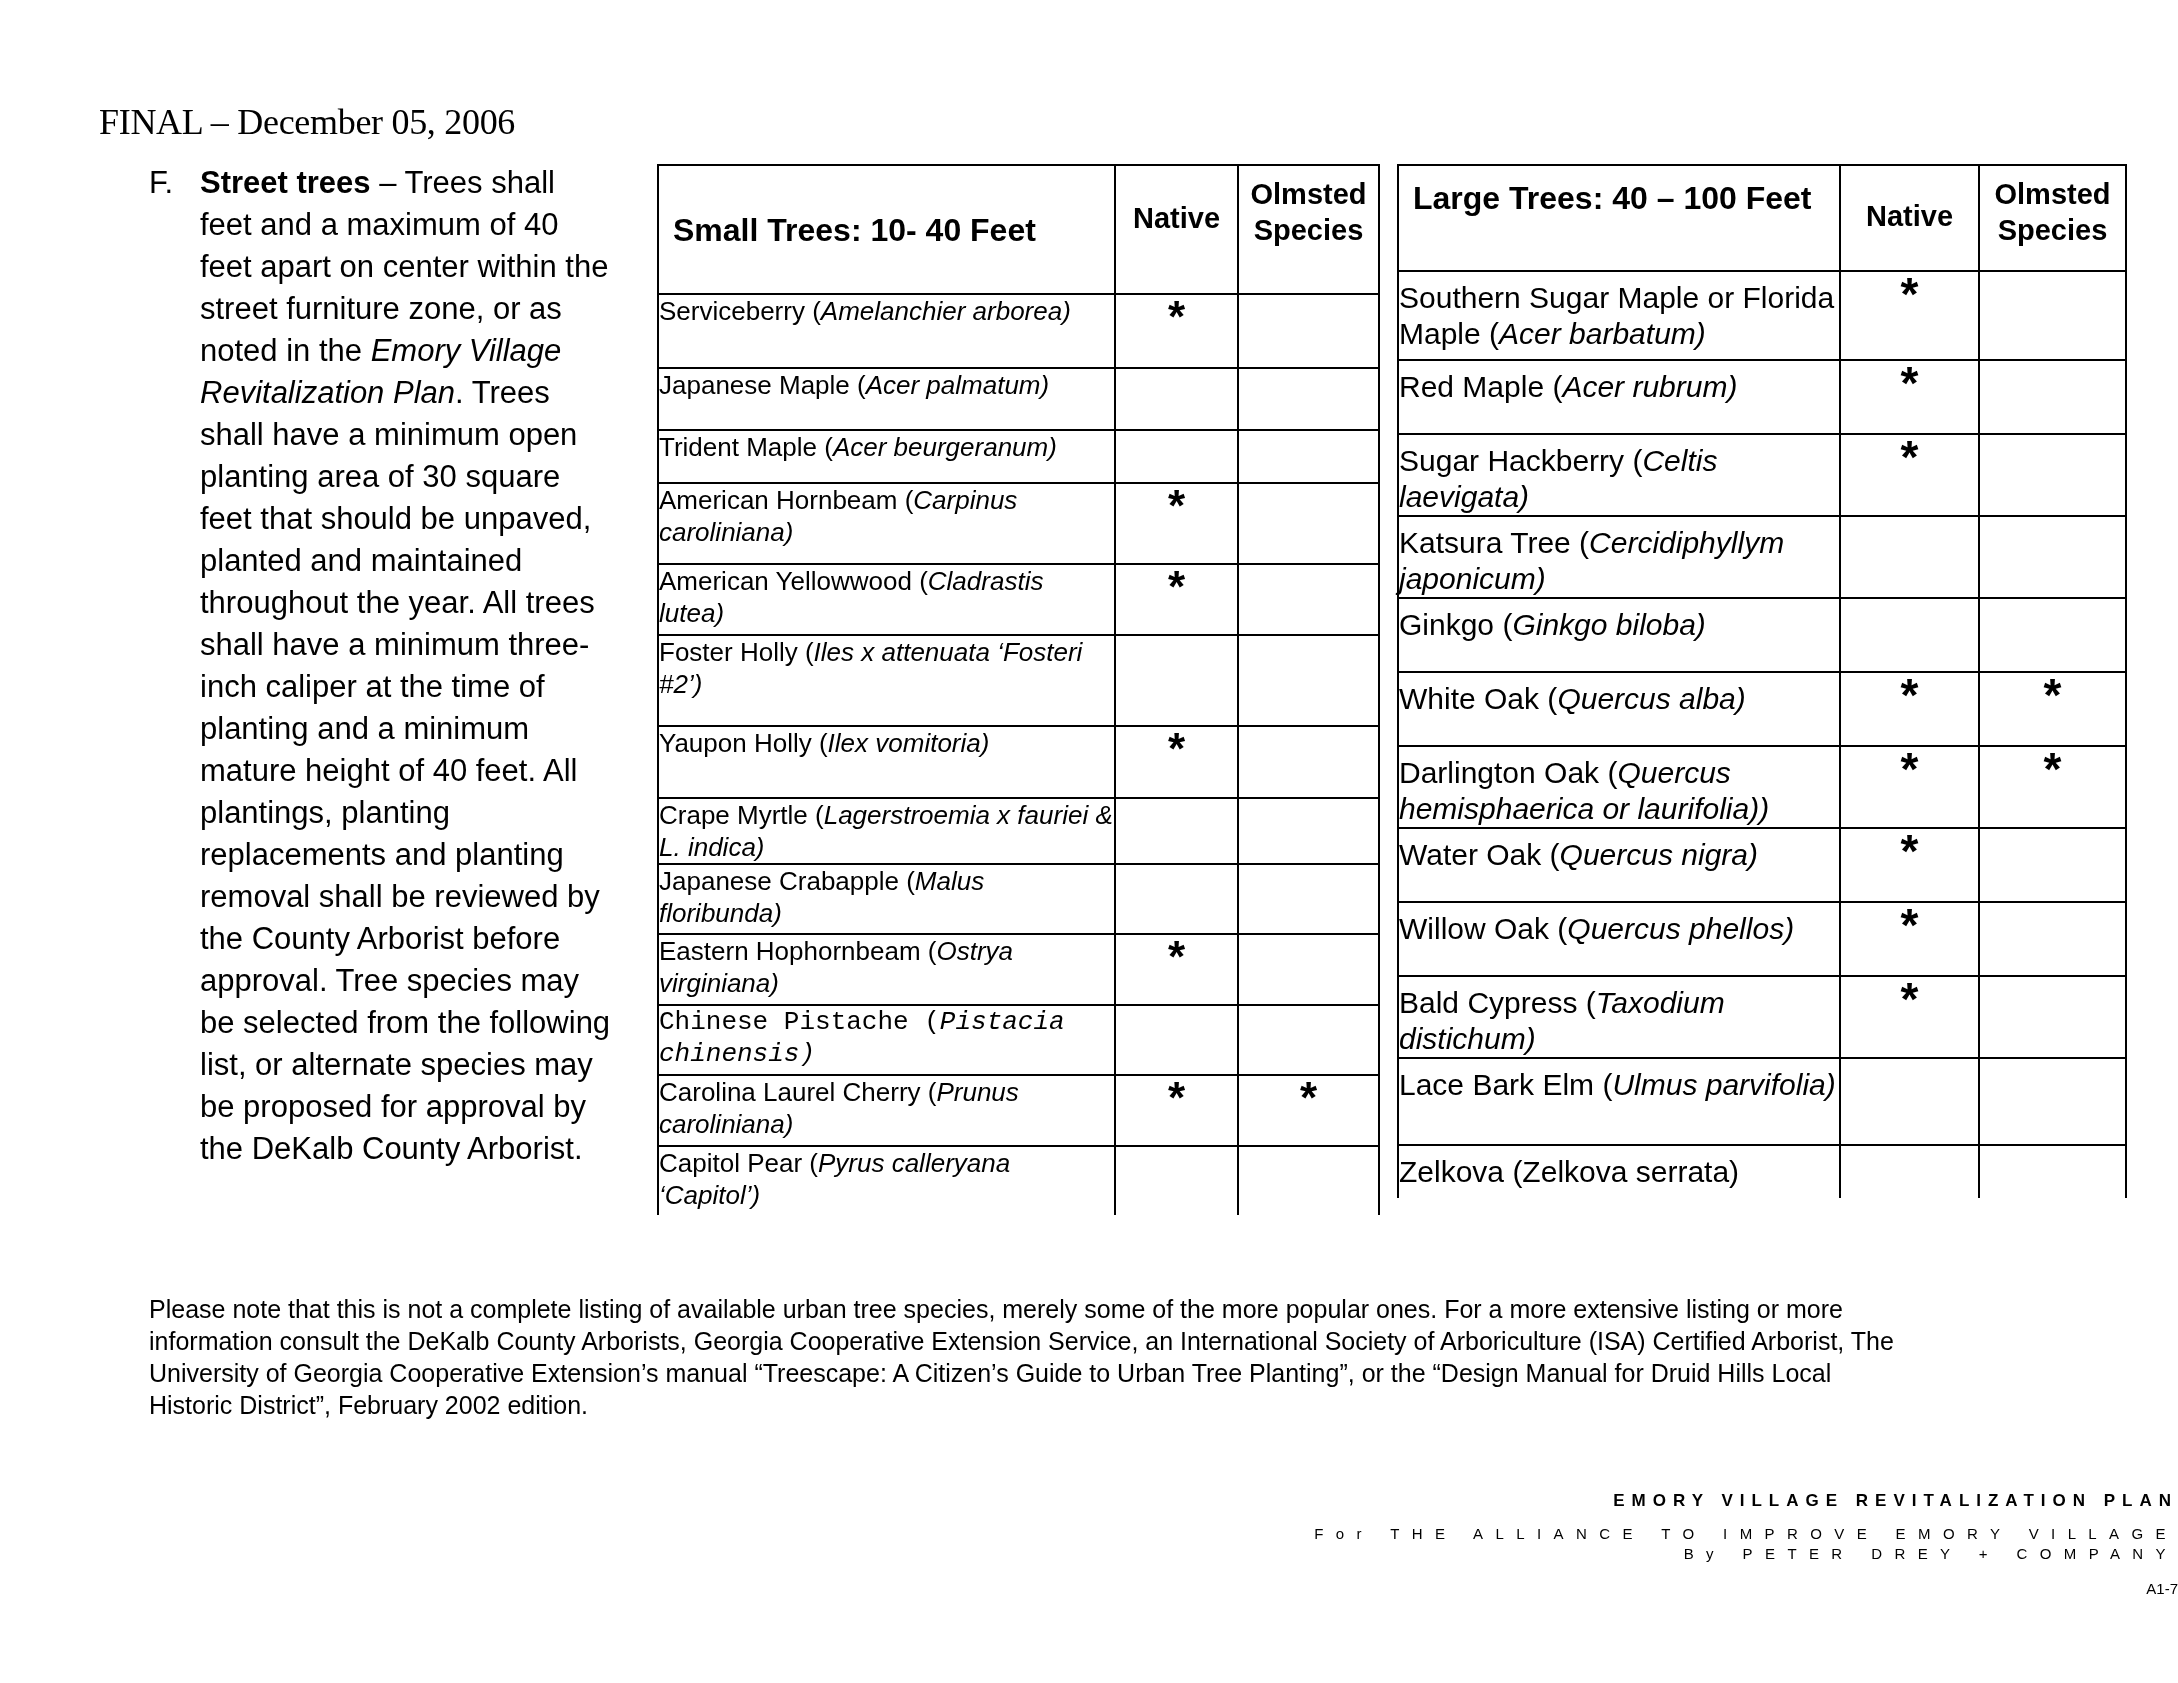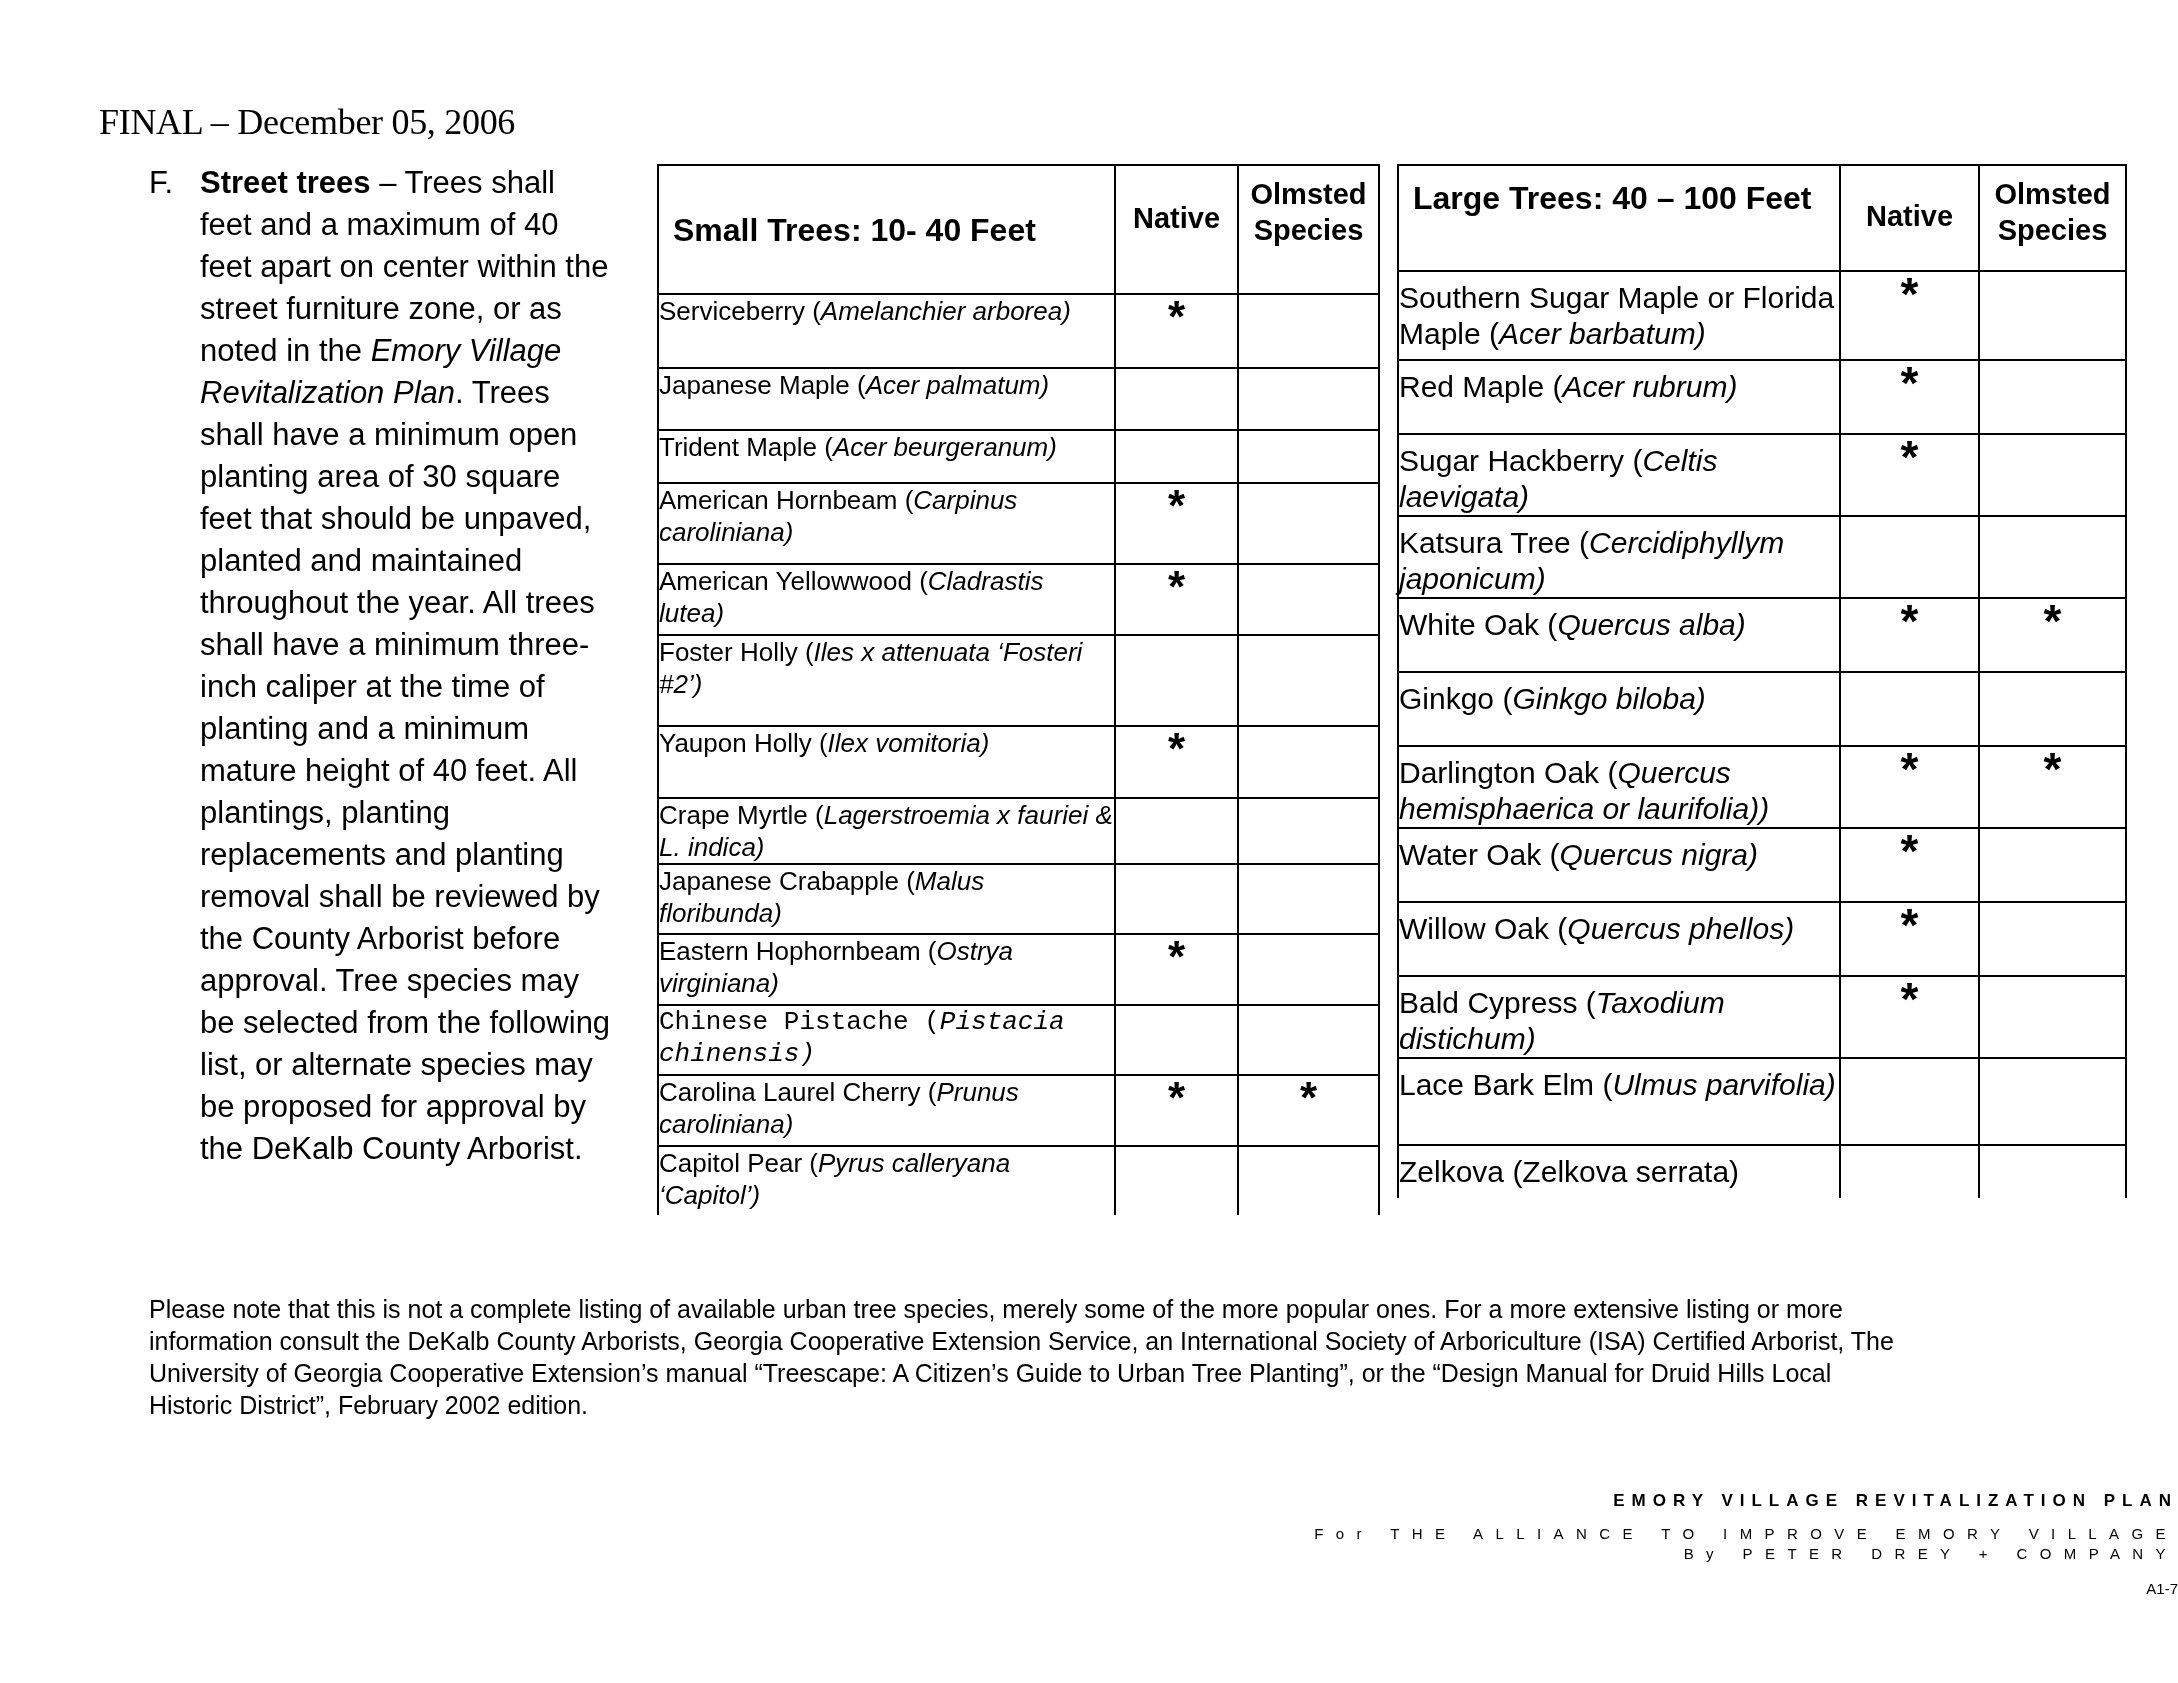--- a/index.html
+++ b/index.html
@@ -183,28 +183,28 @@
         <td class="name"><span>Sugar Hackberry (</span><span class="sci">Celtis laevigata)</span></td>
         <td class="mark"><span>*</span></td>
         <td class="mark"></td>
       </tr>
       <tr style="height: 80px;">
         <td class="name"><span>Katsura Tree (</span><span class="sci">Cercidiphyllym japonicum)</span></td>
         <td class="mark"></td>
         <td class="mark"></td>
       </tr>
       <tr style="height: 74px;">
+        <td class="name"><span>Ginkgo (</span><span class="sci">Ginkgo biloba)</span></td>
+        <td class="mark"></td>
+        <td class="mark"></td>
+      </tr>
+      <tr style="height: 74px;">
         <td class="name"><span>White Oak (</span><span class="sci">Quercus alba)</span></td>
         <td class="mark"><span>*</span></td>
         <td class="mark"><span>*</span></td>
-      </tr>
-      <tr style="height: 74px;">
-        <td class="name"><span>Ginkgo (</span><span class="sci">Ginkgo biloba)</span></td>
-        <td class="mark"></td>
-        <td class="mark"></td>
       </tr>
       <tr style="height: 80px;">
         <td class="name"><span>Darlington Oak (</span><span class="sci">Quercus hemisphaerica or laurifolia))</span></td>
         <td class="mark"><span>*</span></td>
         <td class="mark"><span>*</span></td>
       </tr>
       <tr style="height: 74px;">
         <td class="name"><span>Water Oak (</span><span class="sci">Quercus nigra)</span></td>
         <td class="mark"><span>*</span></td>
         <td class="mark"></td>

